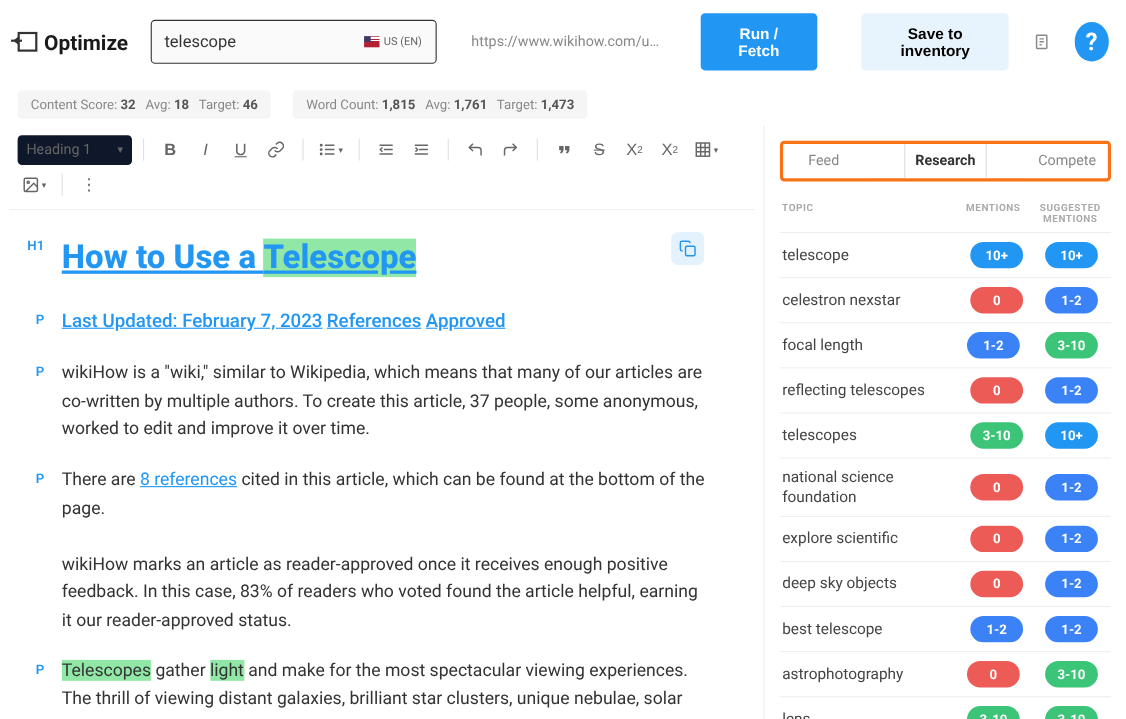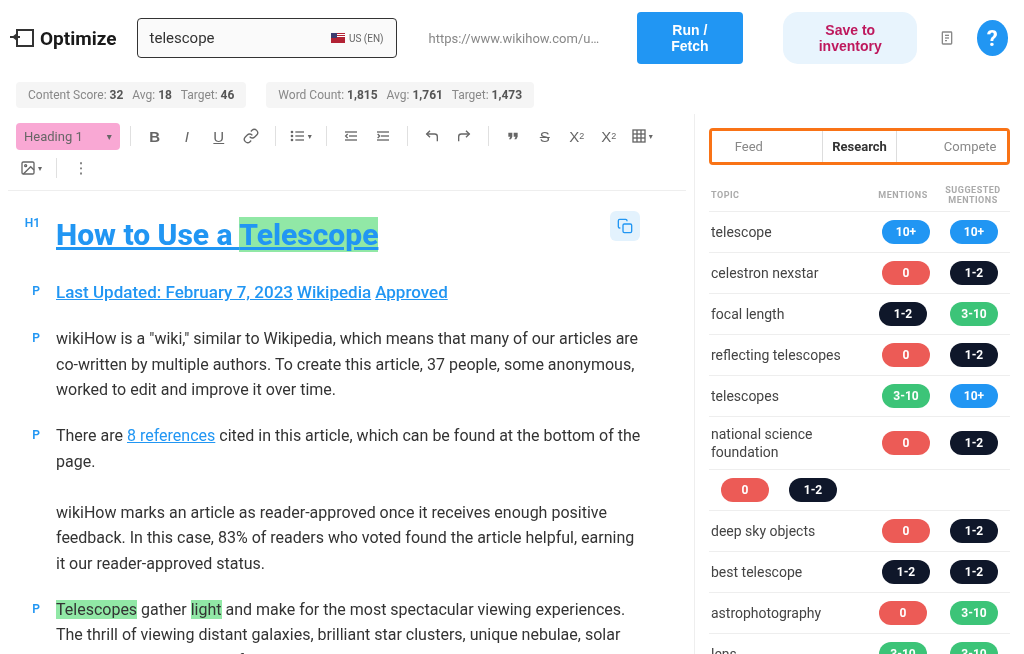--- a/index.html
+++ b/index.html
@@ -11,37 +11,37 @@
     .logo-icon { width: 18px; height: 18px; border: 2px solid #333; position: relative; }
     .logo-icon::after { content: ''; position: absolute; left: -8px; top: 5px; width: 10px; height: 2px; background: #333; }
     .logo-icon::before { content: ''; position: absolute; left: -6px; top: 2px; width: 0; height: 0; border-right: 5px solid #333; border-top: 4px solid transparent; border-bottom: 4px solid transparent; }
     .logo-text { font-weight: 700; font-size: 19px; color: #1a1a1a; }
     .keyword-input { flex: 0 0 260px; padding: 10px 12px; border: 1px solid #333; border-radius: 4px; font-size: 15px; background: #fafafa; display: flex; align-items: center; justify-content: space-between; }
     .flag-locale { display: flex; align-items: center; gap: 4px; font-size: 10px; color: #666; }
     .flag { width: 14px; height: 10px; background: linear-gradient(to bottom, #b22234 0%, #b22234 10%, #fff 10%, #fff 20%, #b22234 20%, #b22234 30%, #fff 30%, #fff 40%, #b22234 40%); position: relative; }
     .flag::before { content: ''; position: absolute; width: 6px; height: 5px; background: #3c3b6e; }
     .url-input { flex: 0 0 200px; padding: 10px 12px; border: none; border-radius: 4px; font-size: 13px; color: #888; background: #fff; white-space: nowrap; overflow: hidden; text-overflow: ellipsis; }
     .run-btn { padding: 10px 20px; background: #2196f3; color: #fff; border: none; border-radius: 4px; font-size: 14px; font-weight: 600; cursor: pointer; }
-    .save-btn { padding: 10px 16px; background: #e8f4fd; color: #be185d; border: none; border-radius: 15px; font-size: 14px; font-weight: 600; cursor: pointer; }
+    .save-btn { padding: 10px 16px; background: #e8f4fd; color: #000000; border: none; border-radius: 4px; font-size: 14px; font-weight: 600; cursor: pointer; }
     .spacer { flex: 1; }
     .icon-btn { width: 22px; height: 22px; cursor: pointer; display: flex; align-items: center; justify-content: center; }
     .help-btn { width: 36px; height: 36px; border-radius: 50%; background: #2196f3; color: #fff; display: flex; align-items: center; justify-content: center; font-size: 22px; font-weight: 700; cursor: pointer; }
     
     
     .stats-bar { display: flex; gap: 20px; padding: 6px 16px; }
     .stat-group { background: #f5f5f5; padding: 6px 12px; border-radius: 4px; font-size: 12px; color: #888; }
     .stat-group b { color: #555; font-weight: 700; }
     
     
     .main { display: flex; height: calc(100% - 95px); }
     .editor-section { flex: 1; display: flex; flex-direction: column; padding: 0 8px; overflow: hidden; }
     
     
     .toolbar { display: flex; align-items: center; gap: 4px; padding: 8px; border-bottom: 1px solid #eee; flex-wrap: wrap; }
-    .tb-select { padding: 6px 8px; border: none; background: #f9a8d4; font-size: 13px; color: #666; cursor: pointer; border-radius: 4px; display: flex; align-items: center; gap: 24px; text-align: right; }
+    .tb-select { padding: 6px 8px; border: none; background: #0f172a; font-size: 13px; color: #666; cursor: pointer; border-radius: 4px; display: flex; align-items: center; gap: 24px; text-align: right; }
     .tb-select::after { content: '▾'; font-size: 10px; }
     .tb-divider { width: 1px; height: 20px; background: #e0e0e0; margin: 0 6px; }
     .tb-btn { width: 28px; height: 28px; border: none; background: transparent; cursor: pointer; display: flex; align-items: center; justify-content: center; color: #666; font-size: 15px; border-radius: 4px; }
     .tb-btn.with-dd::after { content: '▾'; font-size: 8px; margin-left: 2px; }
     .tb-btn.with-dd { width: auto; padding: 0 4px; }
     
     
     .editor-content { flex: 1; overflow-y: auto; padding: 20px 40px 20px 0; position: relative; }
     .editor-content::-webkit-scrollbar { width: 10px; }
     .editor-content::-webkit-scrollbar-thumb { background: #ccc; border-radius: 5px; }
@@ -53,30 +53,30 @@
     .hl-green { background: #91e8a6; }
     .meta-links a { color: #2196f3; text-decoration: underline; font-size: 17px; font-weight: 500; }
     .inline-link { color: #2196f3; text-decoration: underline; }
     .copy-badge { position: absolute; right: 6px; top: 0; width: 30px; height: 30px; background: #e3f2fd; border-radius: 6px; display: flex; align-items: center; justify-content: center; color: #2196f3; cursor: pointer; }
     
     
     .right-panel { flex: 0 0 330px; border-left: 1px solid #eee; display: flex; flex-direction: column; padding: 8px 14px; overflow: hidden; }
     .tabs { display: flex; border: 3px solid #f97316; border-radius: 4px; margin: 6px 0 14px; overflow: hidden; gap: 36px; }
     .tab { flex: 1; padding: 8px; text-align: center; font-size: 13px; color: #888; cursor: pointer; background: #fff; }
     .tab.active { font-weight: 700; color: #333; border-left: 1px solid #ddd; border-right: 1px solid #ddd; }
-    .research-header { display: flex; padding: 6px 2px; font-size: 9px; font-weight: 700; color: #aaa; letter-spacing: 0.5px; align-items: center; }
+    .research-header { display: flex; padding: 6px 2px; font-size: 9px; font-weight: 700; color: #aaa; letter-spacing: 0.5px; }
     .research-header .col-topic { flex: 1; }
     .research-header .col-m, .research-header .col-s { flex: 0 0 70px; text-align: center; }
     .topic-list { flex: 1; overflow-y: auto; }
     .topic-row { display: flex; align-items: center; padding: 8px 2px; border-top: 1px solid #eee; }
     .topic-name { flex: 1; font-size: 14px; color: #444; line-height: 1.3; }
     .badge { flex: 0 0 48px; margin: 0 10px; text-align: center; padding: 5px 0; border-radius: 14px; color: #fff; font-size: 12px; font-weight: 700; }
     .badge.blue { background: #2196f3; }
     .badge.red { background: #ec5b56; }
-    .badge.yellow { background: #0f172a; }
+    .badge.yellow { background: #3b82f6; }
     .badge.green { background: #3cc478; margin-left: 13px; }
     
     svg { width: 16px; height: 16px; }
   </style>
 </head>
 <body>
 
 <div class="topbar">
   <div class="logo-section">
     <div class="logo-icon"></div>
@@ -224,21 +224,21 @@
               <rect x="9" y="9" width="13" height="13" rx="2"></rect>
               <path d="M5 15H4a2 2 0 0 1-2-2V4a2 2 0 0 1 2-2h9a2 2 0 0 1 2 2v1"></path>
             </svg>
         </div>
       </div>
 
       <div class="content-row">
         <div class="row-tag">P</div>
         <div class="row-body meta-links">
           <a>Last Updated: February 7, 2023</a>
-          <a>Wikipedia</a>
+          <a>References</a>
           <a>Approved</a>
         </div>
       </div>
 
       <div class="content-row">
         <div class="row-tag">P</div>
         <div class="row-body">wikiHow is a "wiki," similar to Wikipedia, which means that many of our articles are co-written by multiple authors. To create this article, 37 people, some anonymous, worked to edit and improve it over time.</div>
       </div>
 
       <div class="content-row">
@@ -297,20 +297,21 @@
     <div class="topic-name">telescopes</div>
     <div class="badge green">3-10</div>
     <div class="badge blue">10+</div>
   </div>
         <div class="topic-row">
     <div class="topic-name">national science foundation</div>
     <div class="badge red">0</div>
     <div class="badge yellow">1-2</div>
   </div>
         <div class="topic-row">
+    <div class="topic-name">explore scientific</div>
     <div class="badge red">0</div>
     <div class="badge yellow">1-2</div>
   </div>
         <div class="topic-row">
     <div class="topic-name">deep sky objects</div>
     <div class="badge red">0</div>
     <div class="badge yellow">1-2</div>
   </div>
         <div class="topic-row">
     <div class="topic-name">best telescope</div>

